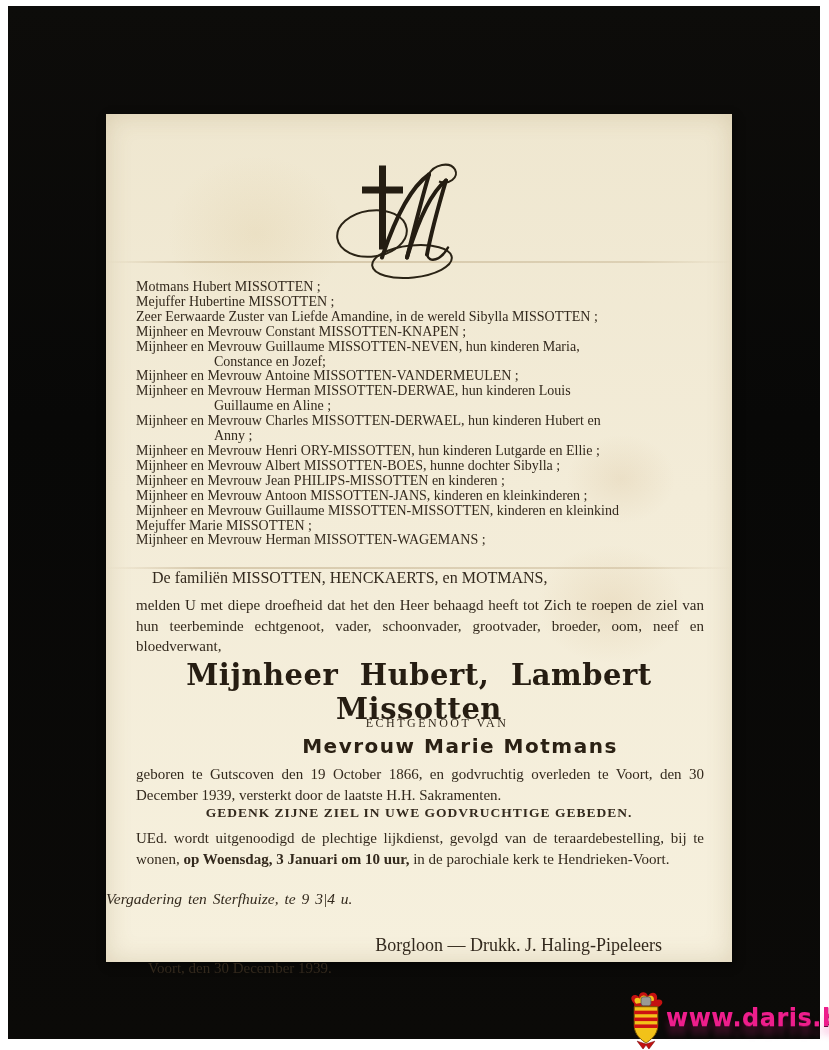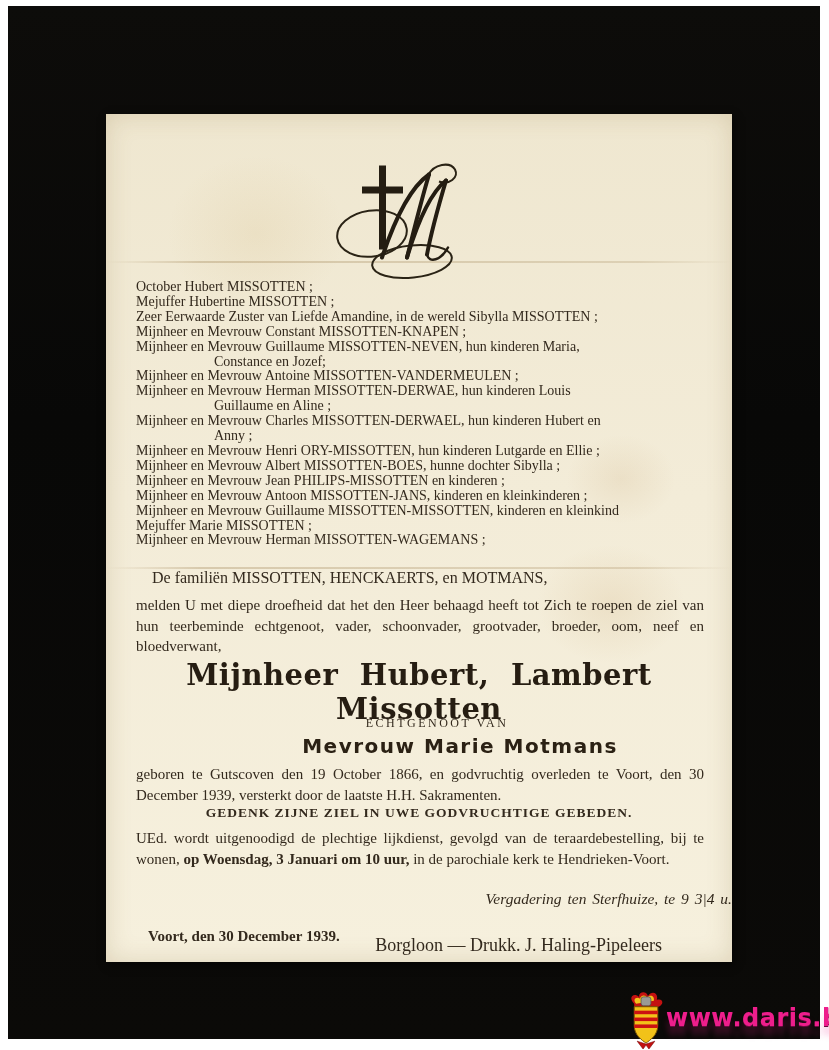--- a/index.html
+++ b/index.html
@@ -30,23 +30,23 @@
   .deceased { position:absolute; left:0; width:626px; top:544px; text-align:center;
               font-family:"DejaVu Serif", serif; font-weight:bold; font-size:29px;
               word-spacing:.38em; letter-spacing:.5px; color:#261d12; }
   .spouse-label { position:absolute; left:0; width:626px; top:602px; text-align:center;
               font-size:12px; letter-spacing:2.5px;padding-left:36px; }
   .spouse-name { position:absolute; left:0; width:708px; top:620px; text-align:center;
               font-family:"DejaVu Sans", sans-serif; font-weight:bold; font-size:20px;
               letter-spacing:1.5px; color:#2b2114; }
   .prayer { position:absolute; left:0; width:626px; top:691px; text-align:center;
             font-weight:bold; font-size:13.5px; letter-spacing:1px; }
-  .gathering { position:absolute; left:0; width:626px; top:776px; text-align:right;
+  .gathering { position:absolute; left:0; width:626px; top:776px; text-align:left;
                font-style:italic; font-size:15.5px; word-spacing:2px; }
-  .dateline { position:absolute; left:42px; top:814px; font-size:15px;font-weight:bold; }
+  .dateline { position:absolute; left:42px; top:846px; font-size:15px; }
   .printer { position:absolute; right:70px; top:821px; font-size:18px; }
   .b { font-weight:bold; }
 
   .watermark { position:absolute; left:626px; top:991px; width:200px; height:59px; z-index:5; }
   .wm-text { position:absolute; left:40px; top:13px;
              font-family:"DejaVu Sans", sans-serif; font-weight:bold; font-size:24px;
              letter-spacing:.5px; color:#ee1e8c;
              text-shadow:0 1px 0 #6b0b40, 0 9px 6px rgba(238,30,140,.25); }
   .wm-shield { position:absolute; left:0; top:0; width:40px; height:59px; }
 </style>
@@ -77,21 +77,21 @@
         <path d="M50 98 C 68 44 84 24 97 15"></path>
         <path d="M97 15 C 89 42 81 74 75 98"></path>
         <path d="M75 98 C 87 58 100 32 114 21"></path>
         <path d="M114 21 C 106 48 99 74 95 95"></path>
       </g>
       <path d="M95 95 C 97 104 109 101 116 88" fill="none" stroke="#241d12" stroke-width="2.5" stroke-linecap="round"></path>
     </svg>
 
     <div class="relatives">
 
-    <div class="line">October Hubert MISSOTTEN ;</div>
+    <div class="line">Motmans Hubert MISSOTTEN ;</div>
         <div class="line">Mejuffer Hubertine MISSOTTEN ;</div>
         <div class="line">Zeer Eerwaarde Zuster van Liefde Amandine, in de wereld Sibylla MISSOTTEN ;</div>
         <div class="line">Mijnheer en Mevrouw Constant MISSOTTEN-KNAPEN ;</div>
         <div class="line">Mijnheer en Mevrouw Guillaume MISSOTTEN-NEVEN, hun kinderen Maria,</div>
         <div class="line indent">Constance en Jozef;</div>
         <div class="line">Mijnheer en Mevrouw Antoine MISSOTTEN-VANDERMEULEN ;</div>
         <div class="line">Mijnheer en Mevrouw Herman MISSOTTEN-DERWAE, hun kinderen Louis</div>
         <div class="line indent">Guillaume en Aline ;</div>
         <div class="line">Mijnheer en Mevrouw Charles MISSOTTEN-DERWAEL, hun kinderen Hubert en</div>
         <div class="line indent">Anny ;</div>

